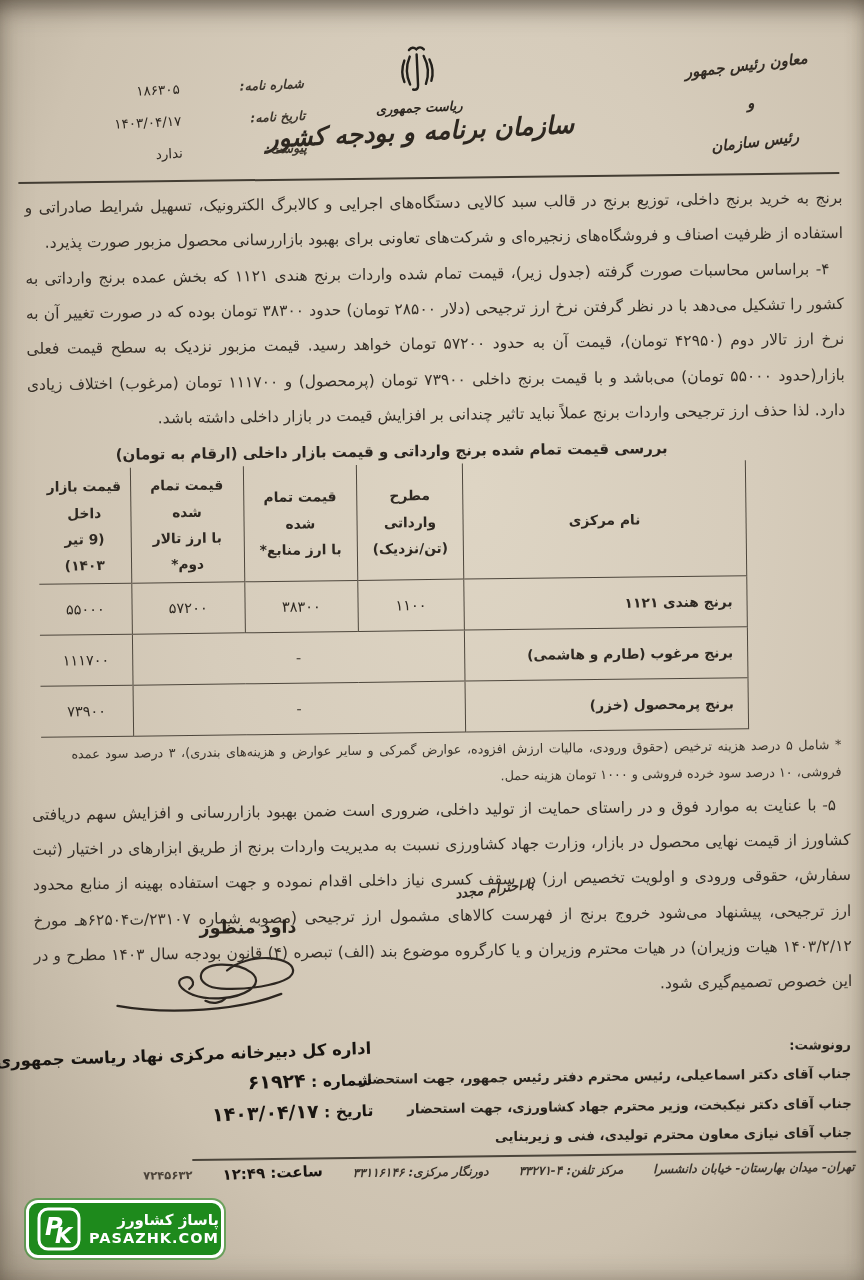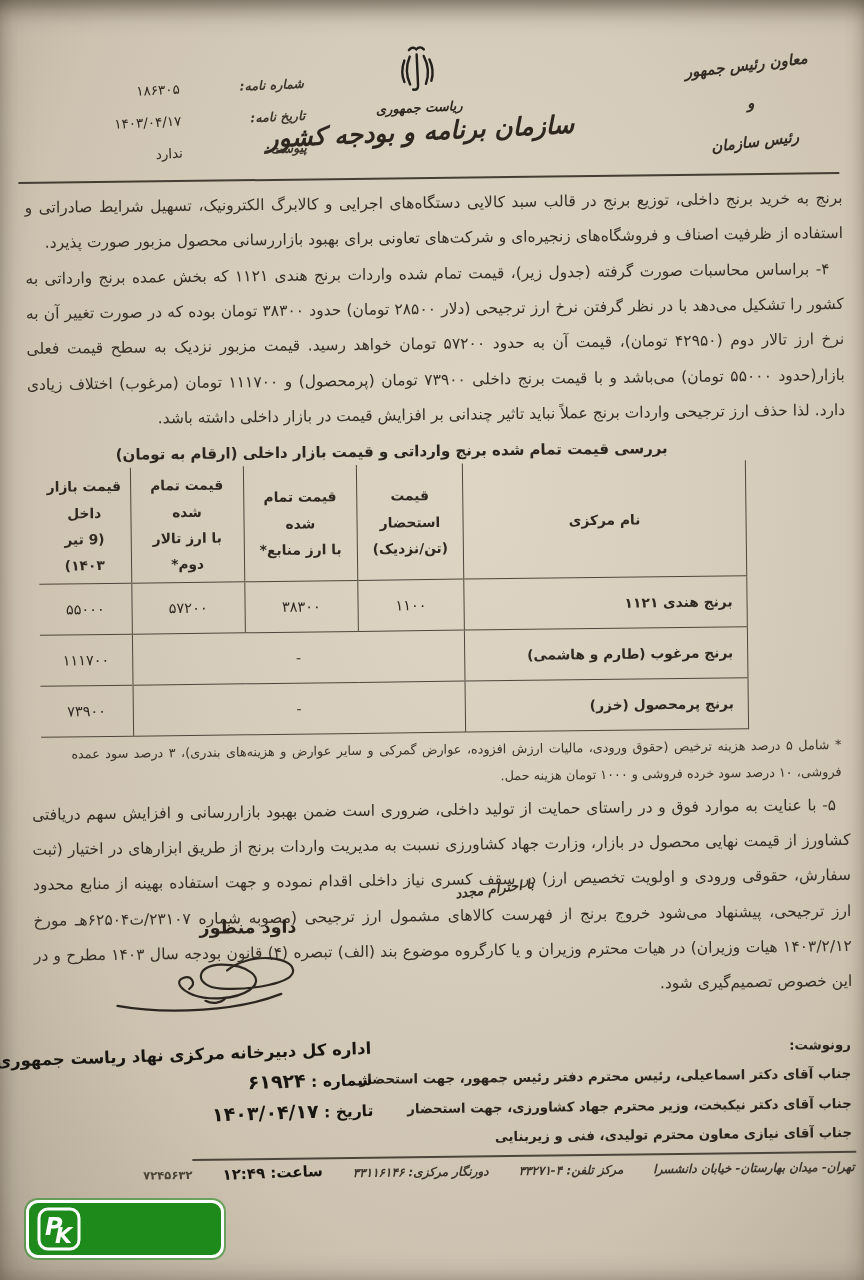--- a/index.html
+++ b/index.html
@@ -170,21 +170,21 @@
               <col class="col-pref">
               <col class="col-sec">
               <col class="col-dom">
           </colgroup>
           <thead>
             <tr>
               <th>
                 <span>نام مرکزی</span>
               </th>
               <th>
-                <span>قیمت استحضار</span><br>
+                <span>مطرح وارداتی</span><br>
                 <span>(تن/نزدیک)</span>
               </th>
               <th>
                 <span>قیمت تمام شده</span><br>
                 <span>با ارز منابع*</span>
               </th>
               <th>
                 <span>قیمت تمام شده</span><br>
                 <span>با ارز تالار دوم*</span>
               </th>
@@ -264,14 +264,18 @@
     </div>
 
   </div>
 
   <div class="wm">
     <svg class="wm-logo" width="44" height="44" viewBox="0 0 44 44">
       <rect x="2" y="2" width="40" height="40" rx="9" fill="none" stroke="#ffffff" stroke-width="3"></rect>
       <text x="8" y="28" fill="#ffffff" font-size="24" font-style="italic" font-weight="bold" font-family="DejaVu Sans, sans-serif">P</text>
       <text x="18" y="36" fill="#ffffff" font-size="22" font-style="italic" font-weight="bold" font-family="DejaVu Sans, sans-serif">K</text>
     </svg>
+    <div class="wm-texts">
+      <span class="wm-title">پاساژ کشاورز</span>
+      <span class="wm-url">PASAZHK.COM</span>
+    </div>
   </div>
 </div>
 
 </body></html>

